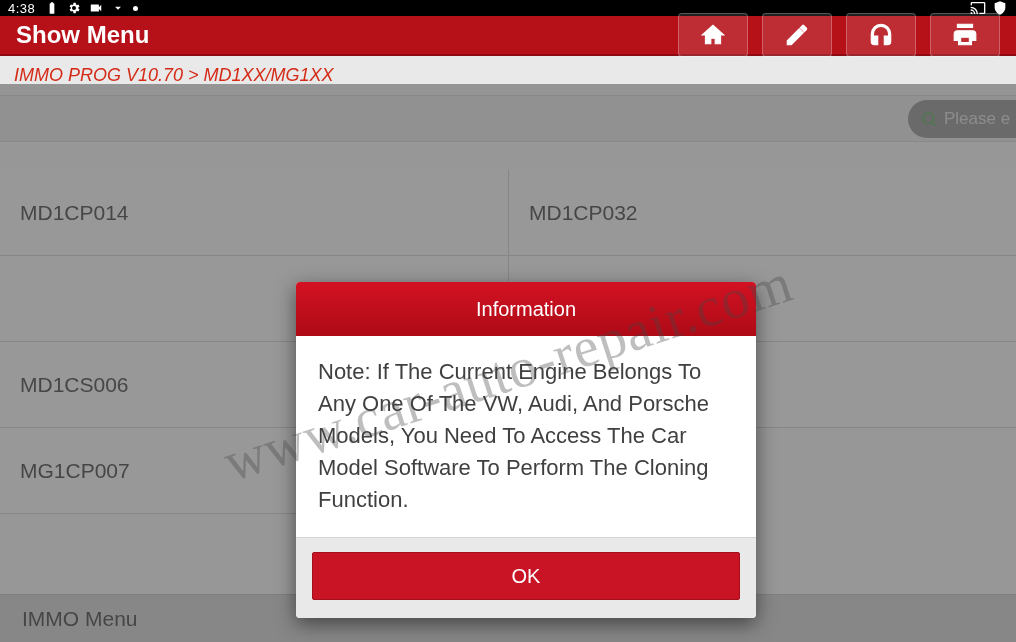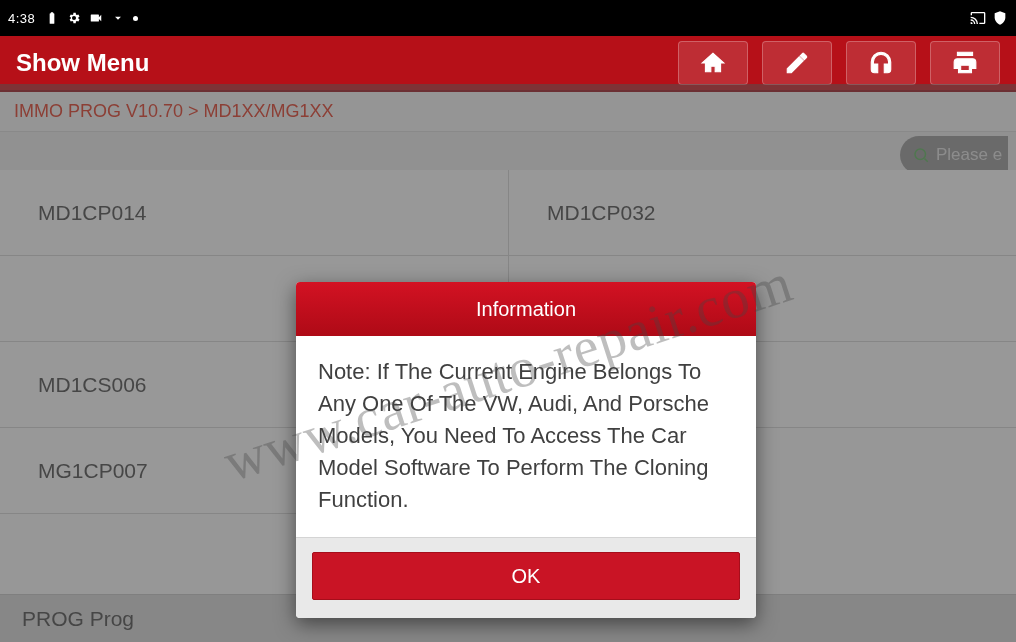--- a/index.html
+++ b/index.html
@@ -1,57 +1,57 @@
 <!DOCTYPE html>
 <html><head>
 <meta charset="utf-8">
 <style>
   * { box-sizing: border-box; margin: 0; padding: 0; }
   html, body { width: 1016px; height: 642px; font-family: Arial, Helvetica, sans-serif; overflow: hidden; background:#000; }
   .root { position: relative; width: 1016px; height: 642px; background: #eeeeee; }
 
   
   .status-bar {
-    height: 36px; background: #000; color: #fff; display: flex; align-items: center;
+    height: 16px; background: #000; color: #fff; display: flex; align-items: center;
     padding: 0 8px; font-size: 13px; justify-content: space-between;
   }
   .status-left { display:flex; align-items:center; gap:10px; }
   .status-left .time { font-weight: 500; letter-spacing: 0.5px; }
   .status-icons { display:flex; align-items:center; gap:8px; }
   .status-icons svg { width:14px; height:14px; fill:#fff; display:block; }
   .status-dot { width:5px; height:5px; background:#fff; border-radius:50%; }
   .status-right { display:flex; align-items:center; gap:6px; }
   .status-right svg { width:16px; height:16px; fill:#fff; display:block; }
 
   
   .top-bar {
-    height: 56px; background: #b61018; display: flex; align-items: center;
+    height: 40px; background: #b61018; display: flex; align-items: center;
     padding: 0 16px; color: #fff; justify-content: space-between;
     border-bottom: 2px solid #8e0a12;
   }
   .top-bar .title { font-size: 24px; font-weight: 600; }
   .top-bar .actions { display:flex; gap:14px; align-items:center; }
   .top-btn {
     width: 70px; height: 44px; background: rgba(255,255,255,0.12);
     border: 1px solid rgba(255,255,255,0.25); border-radius: 4px;
     display:flex; align-items:center; justify-content:center;
   }
   .top-btn svg { width:26px; height:26px; fill:#ffffff; stroke:#ffffff; }
 
   
   .crumb-row {
     height: 40px; background: #e9e9e9; display:flex; align-items:center;
-    padding: 0 14px; color: #d42a16; font-size: 18px;
+    padding: 0 14px; color: #d42a16; font-style: italic; font-size: 18px;
     border-bottom: 1px solid #cfcfcf;
   }
 
   
   .search-row {
     height: 46px; background: #e1e1e1; display:flex; align-items:center;
-    justify-content:flex-end; padding-right: 8px;
+    justify-content:flex-end; padding-right: 0px;
     border-bottom: 1px solid #cfcfcf;
   }
   .search-box {
     display:flex; align-items:center;
     background: #8a8a8a; color:#e6e6e6;
     height: 38px; border-radius: 19px 0 0 19px;
     padding: 0 10px 0 12px; width: 108px;
     font-size: 17px;
     position: relative;
     overflow:hidden;
@@ -62,21 +62,21 @@
   
   .list-area {
     position: absolute; top: 170px; left: 0; right: 0; bottom: 48px;
     background: #eeeeee;
   }
   .grid {
     display: grid; grid-template-columns: 1fr 1fr;
   }
   .cell {
     height: 86px; border-bottom: 1px solid #c8c8c8;
-    display:flex; align-items:center; padding-left: 38px;
+    display:flex; align-items:center; padding-left: 20px;
     font-size: 21px; color: #3a3a3a; background:#efefef;
   }
   .cell:nth-child(2n) { border-left: 1px solid #c8c8c8; }
 
   
   .bottom-bar {
     position:absolute; bottom:0; left:0; right:0; height:48px;
     background:#c9c9c9; border-top:1px solid #b9b9b9;
     display:flex; align-items:center; padding-left:22px;
     font-size:21px; color:#3a3a3a;
@@ -225,21 +225,21 @@
       <div class="cell">
           <span></span>
         </div>
       <div class="cell">
           <span>MG1CP007</span>
         </div>
     </div>
   </div>
 
   <div class="bottom-bar">
-    <span>PROG Prog</span>
+    <span>IMMO Menu</span>
   </div>
 
   <div class="overlay">
     <div class="dialog">
       <div class="dialog-header">Information</div>
       <div class="dialog-body">Note: If The Current Engine Belongs To Any One Of The VW, Audi, And Porsche Models, You Need To Access The Car Model Software To Perform The Cloning Function.</div>
       <div class="dialog-footer">
         <div class="ok-btn">
           <span>OK</span>
         </div>

